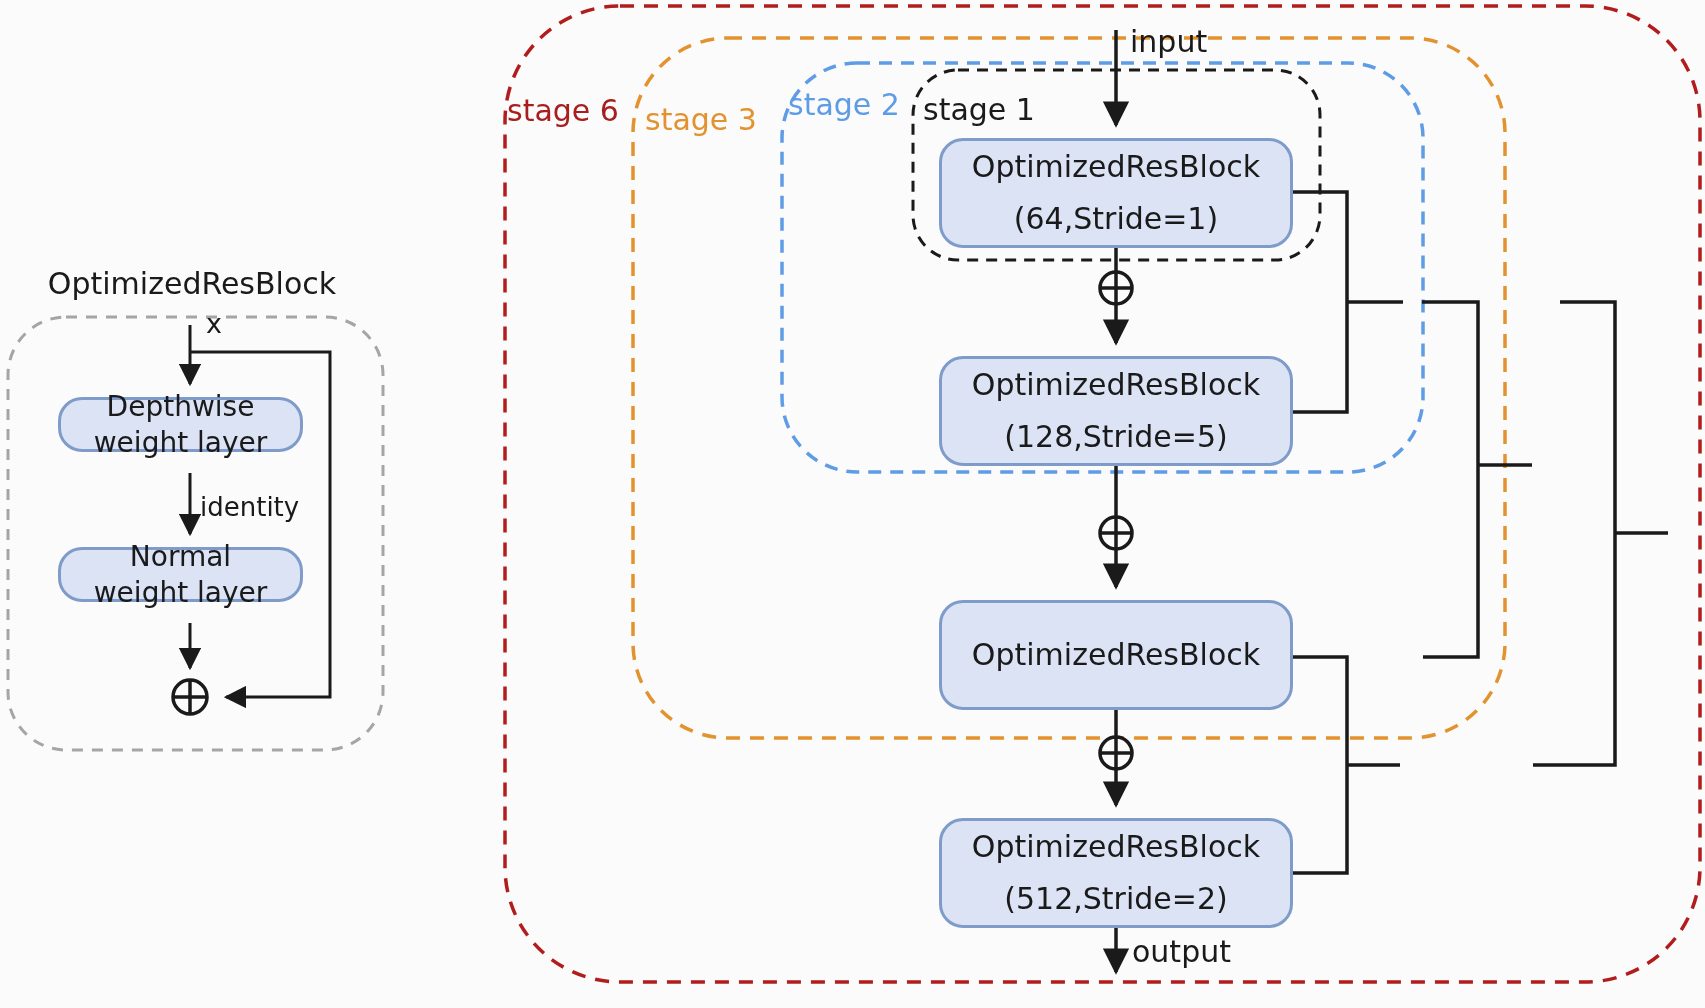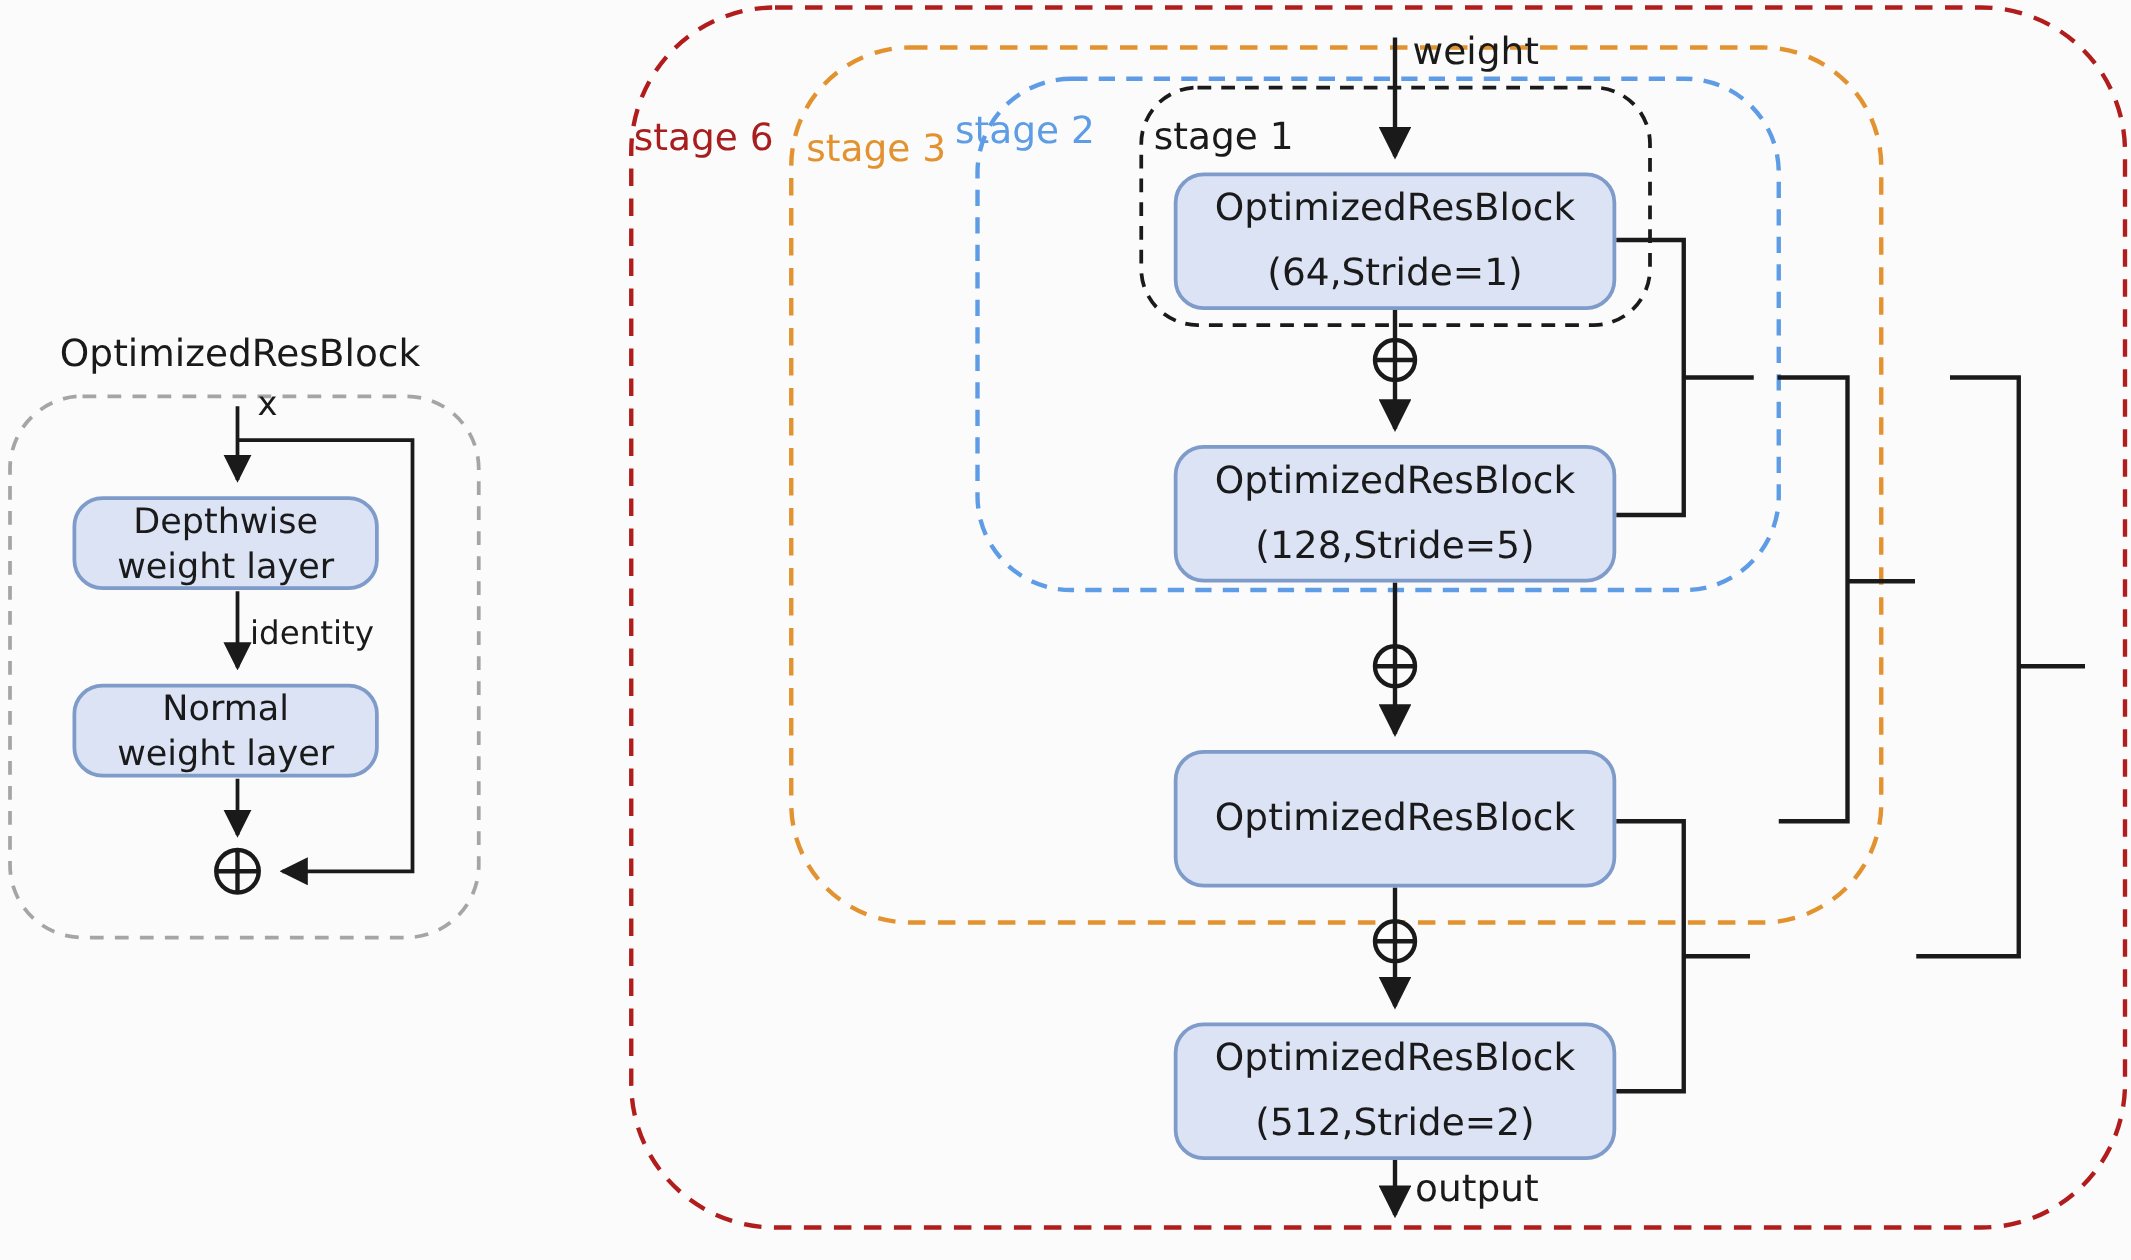--- a/index.html
+++ b/index.html
@@ -20,21 +20,21 @@
   .stage3-c{color:#e2922f;}
   .stage2-c{color:#5e9ce5;}
   .stage1-c{color:#1a1a1a;text-align:center;}
   .block{
     position:absolute;box-sizing:border-box;
     background:#dbe3f5;border:3px solid #7e9bc9;border-radius:24px;
     display:flex;flex-direction:column;align-items:center;justify-content:center;
     text-align:center;
   }
   .block-main{left:939px;width:354px;height:110px;font-size:30px;line-height:52px;}
-  .block-left{left:58px;width:245px;height:75px;font-size:28px;line-height:36px;}
+  .block-left{left:58px;width:245px;height:55px;font-size:28px;line-height:36px;}
 </style>
 </head>
 <body>
 
 <div class="canvas">
 
   <svg class="layer" viewBox="0 0 1705 1008">
     <defs>
       <marker id="ah" viewBox="0 0 10 10" refX="9" refY="5" markerWidth="7.5" markerHeight="7.5" orient="auto-start-reverse">
         <path d="M0,0 L10,5 L0,10 z" fill="#1a1a1a"></path>
@@ -113,24 +113,24 @@
 
   <div class="lbl identity-label" style="left:200px;top:492px;">identity</div>
 
   <div class="block block-left" style="top:547px;">
     <div>Normal</div>
     <div>weight layer</div>
   </div>
 
   <div class="lbl stage-label stage4-c" style="left:507px;top:93px;">stage 6</div>
   <div class="lbl stage-label stage3-c" style="left:645px;top:90px;margin-top:12px;">stage 3</div>
-  <div class="lbl stage-label stage2-c" style="left:764px;top:87px;">stage 2</div>
+  <div class="lbl stage-label stage2-c" style="left:788px;top:87px;">stage 2</div>
   <div class="lbl stage-label stage1-c" style="left:923px;top:92px;">stage 1</div>
 
-  <div class="lbl io-label" style="left:1130px;top:24px;">weight</div>
+  <div class="lbl io-label" style="left:1130px;top:24px;">input</div>
   <div class="lbl io-label" style="left:1132px;top:934px;">output</div>
 
   <div class="block block-main" style="top:138px;">
     <div>OptimizedResBlock</div>
     <div>(64,Stride=1)</div>
   </div>
   <div class="block block-main" style="top:356px;">
     <div>OptimizedResBlock</div>
     <div>(128,Stride=5)</div>
   </div>

